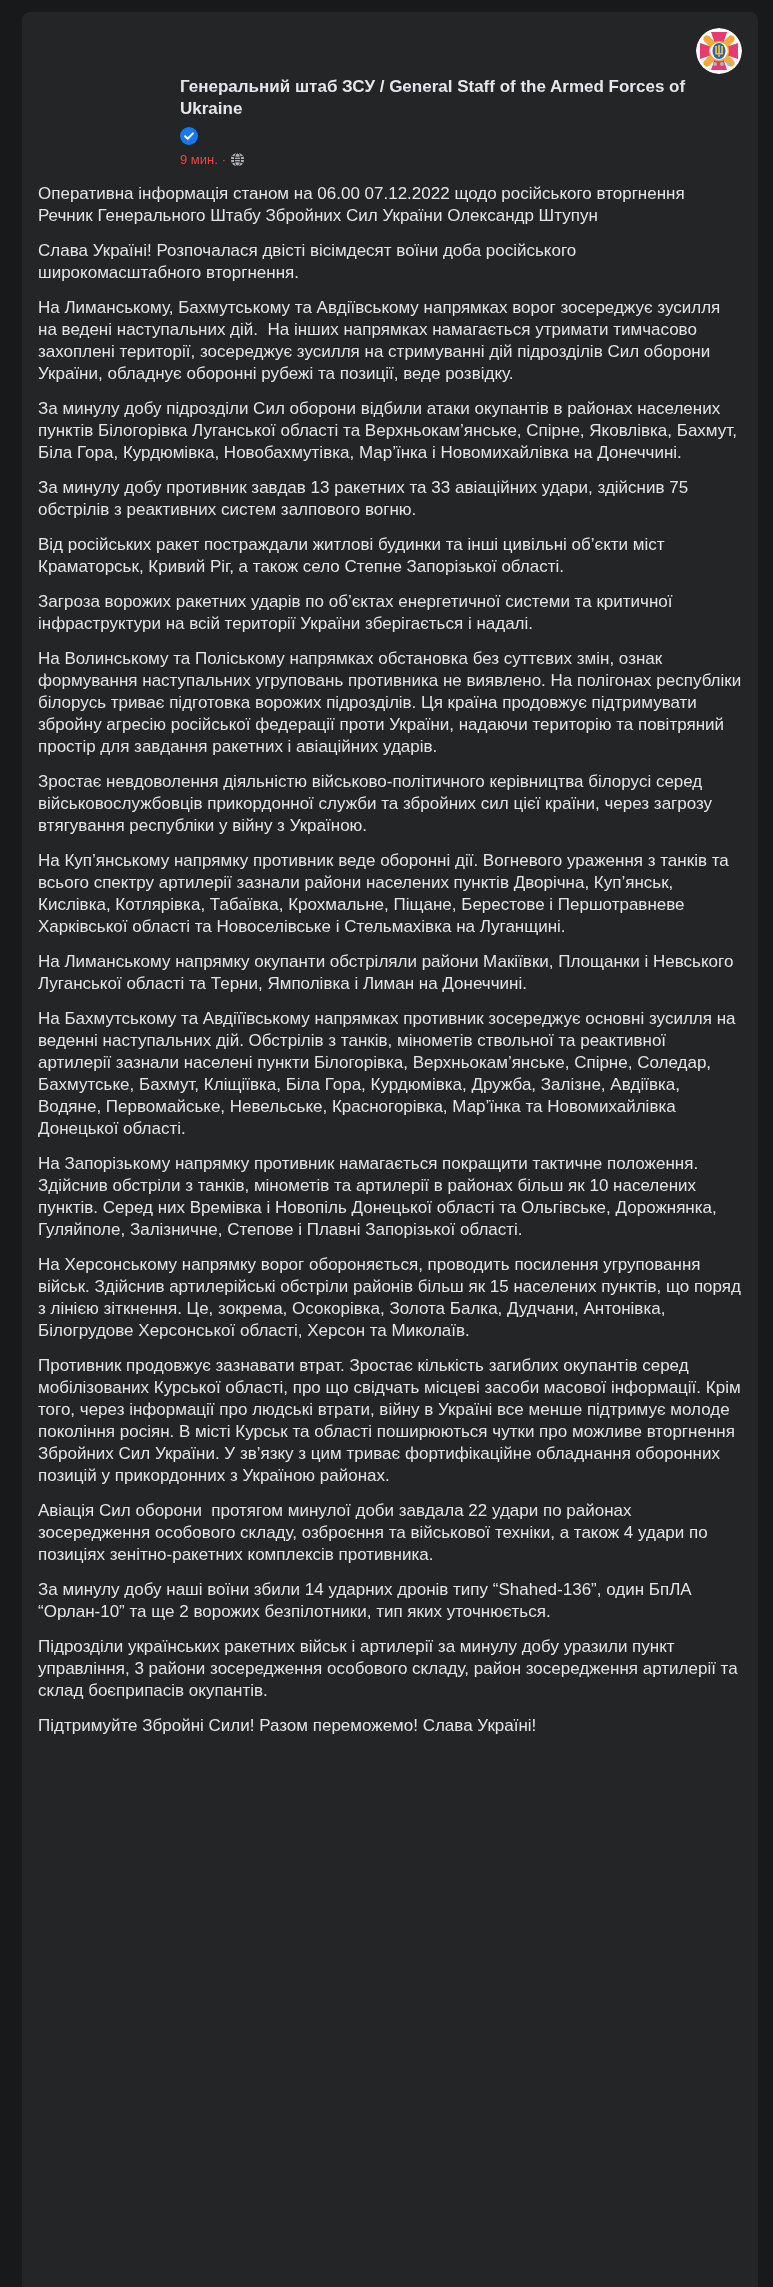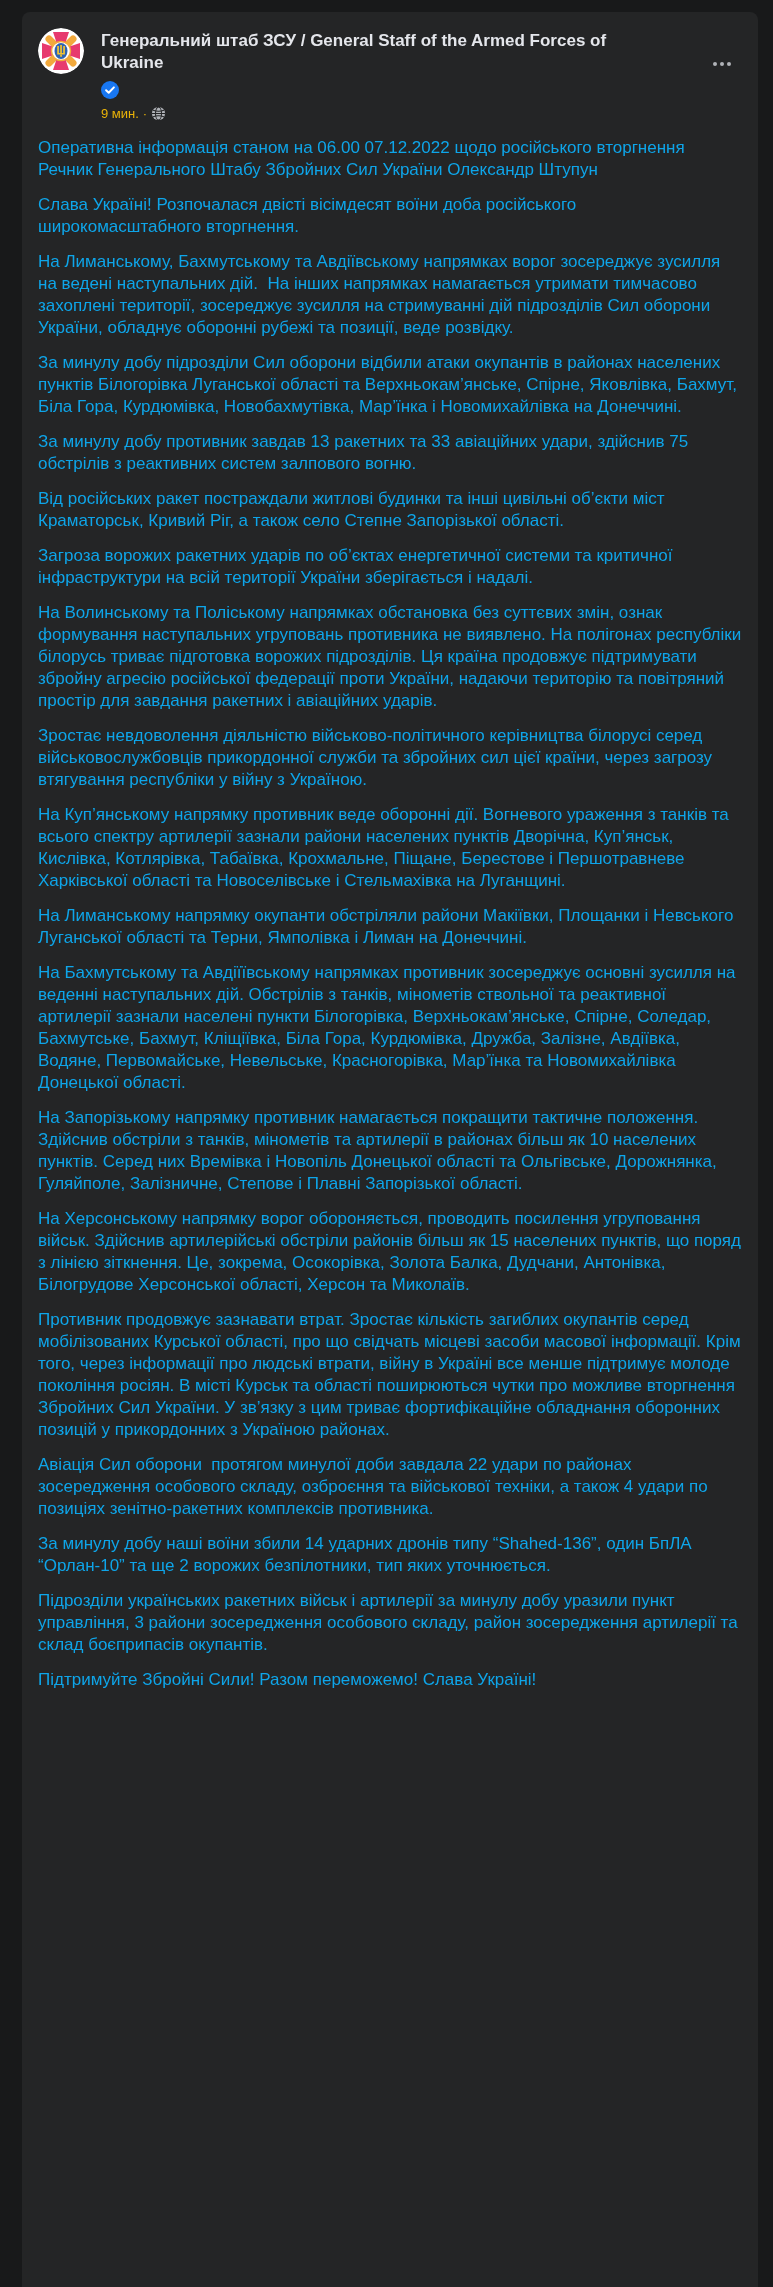--- a/index.html
+++ b/index.html
@@ -18,21 +18,22 @@
     width: 736px;
     height: 2290px;
     background: #242526;
     border-radius: 8px;
     box-sizing: border-box;
     padding: 16px 16px 0 16px;
   }
   .post-header {
     position: relative;
     display: flex;
-    align-items: flex-start;
+    align-items: flex-end;
+    flex-direction: column;
   }
   .avatar-wrap {
     width: 46px;
     height: 46px;
     border-radius: 50%;
     overflow: hidden;
     flex: 0 0 46px;
     cursor: pointer;
   }
   .header-text {
@@ -50,21 +51,21 @@
   .badge-row {
     margin-top: 7px;
     height: 18px;
     display: flex;
     align-items: center;
   }
   .meta-row {
     margin-top: 6px;
     display: flex;
     align-items: center;
-    color: #eab308;
+    color: #ef4444;
     font-size: 13px;
     line-height: 17px;
   }
   .meta-row .dot-sep { margin: 0 4px; }
   .meta-row .timestamp { cursor: pointer; }
   .more-btn {
     position: absolute;
     top: 24px;
     right: 2px;
     width: 36px;
@@ -78,21 +79,21 @@
   }
   .more-btn i {
     width: 4px;
     height: 4px;
     border-radius: 50%;
     background: #B0B3B8;
     display: block;
   }
   .post-body {
     margin-top: 15px;
-    color: #0ea5e9;
+    color: #e5e5e5;
     font-size: 17px;
     line-height: 22px;
   }
   .post-body p.post-para {
     margin: 0 0 13px 0;
     white-space: pre-wrap;
     word-wrap: break-word;
   }
   svg { display: block; }
 </style>

